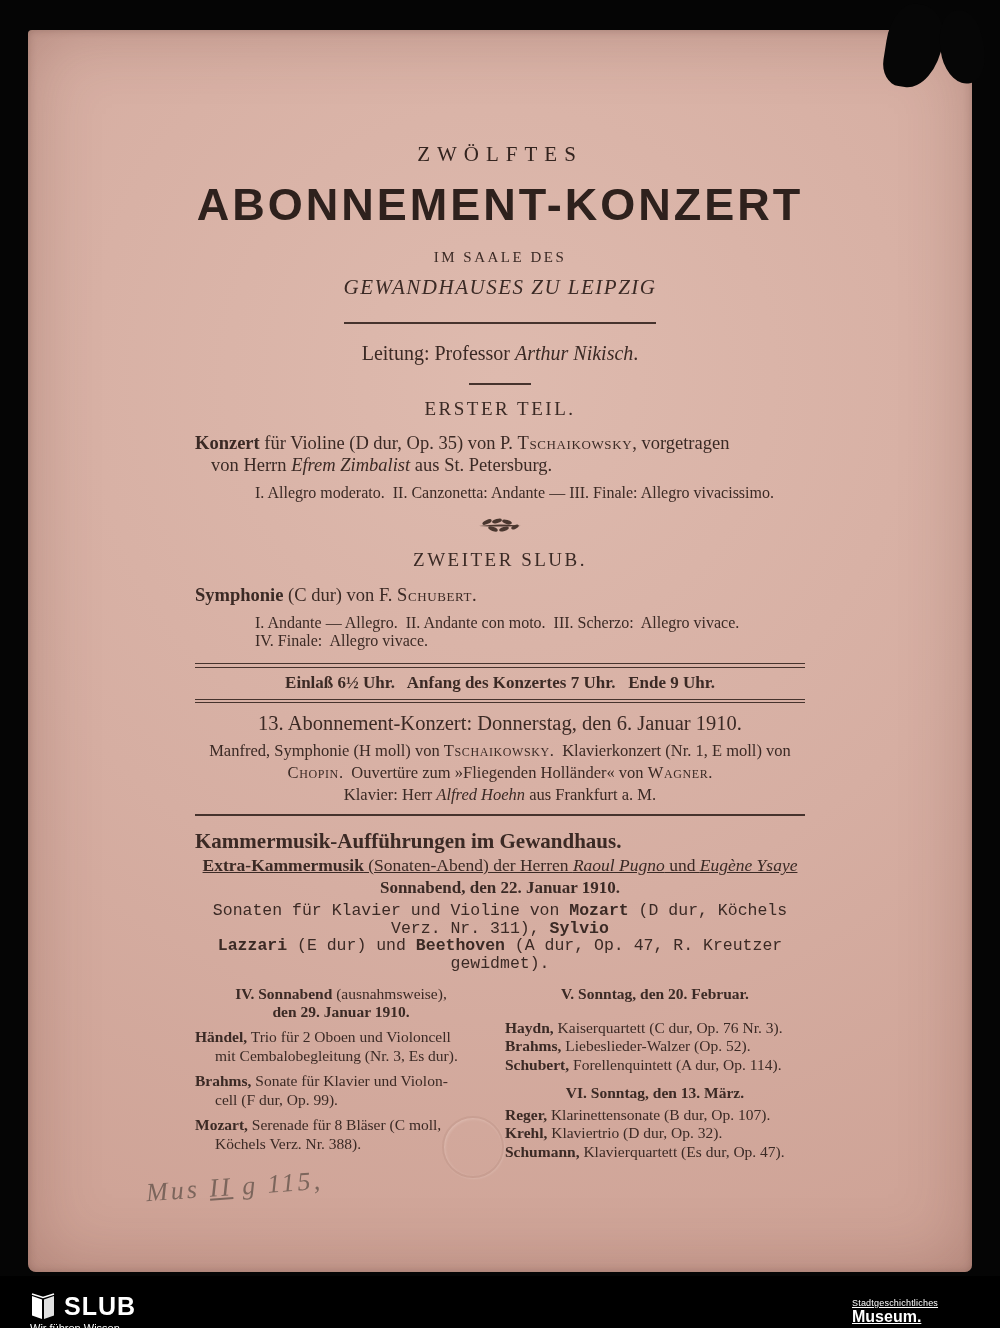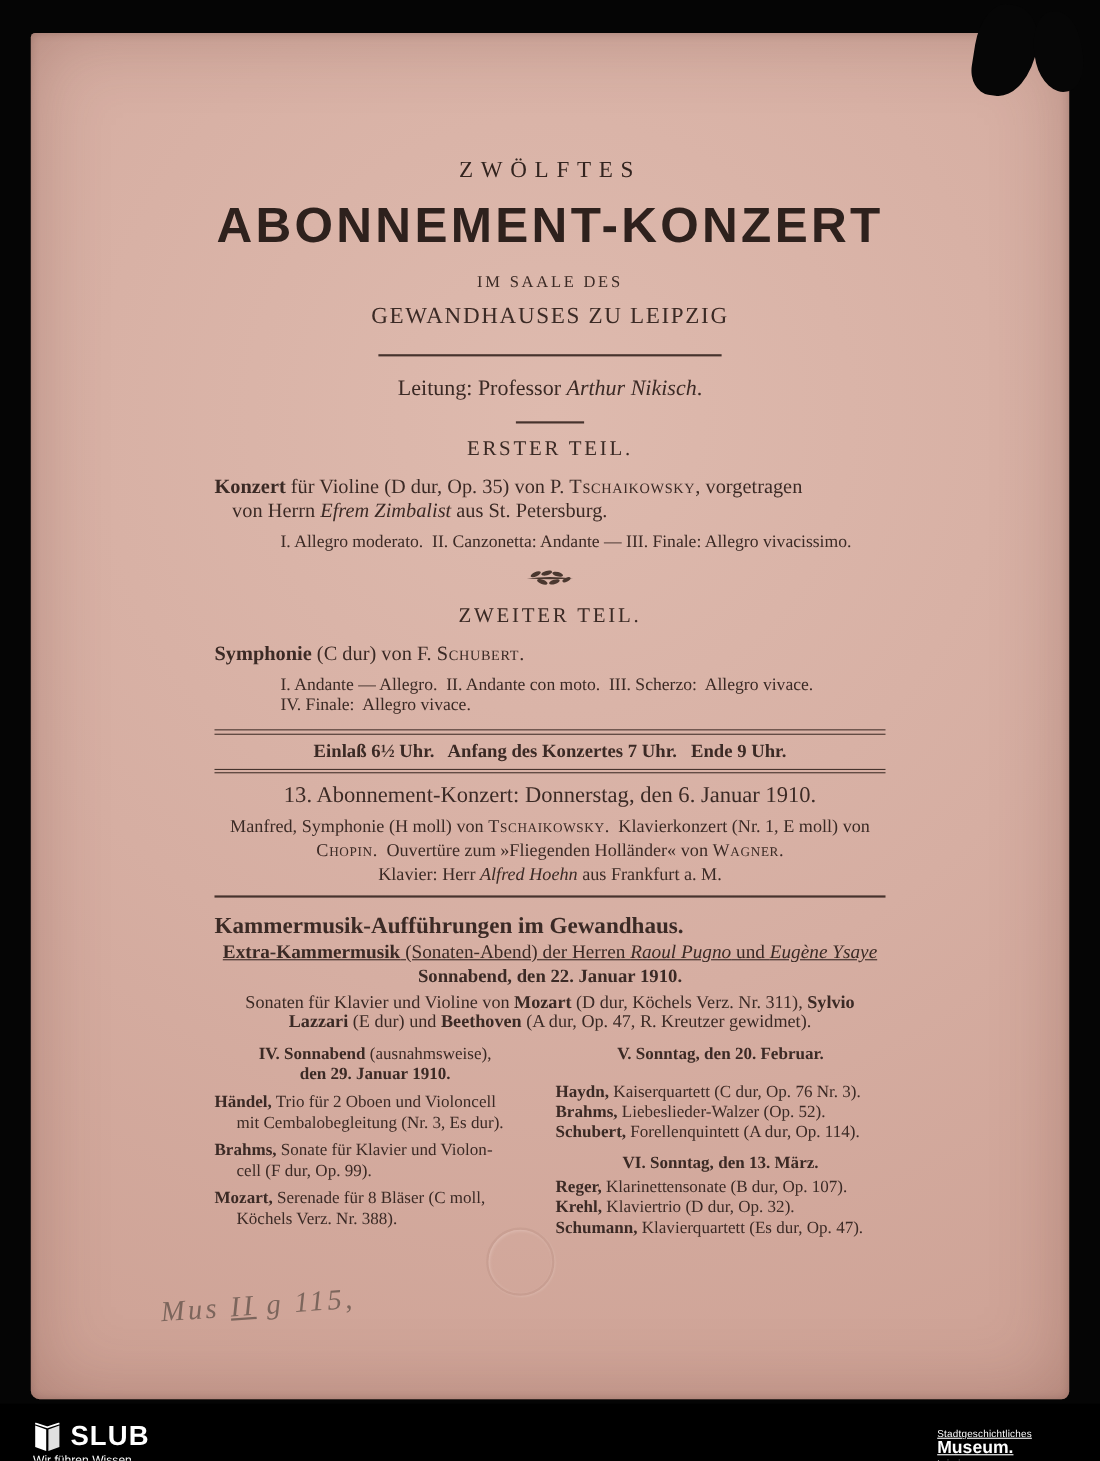--- a/index.html
+++ b/index.html
@@ -21,21 +21,21 @@
   .blob2 { position:absolute; top:-20px; right:-12px; width:44px; height:74px; background:#060606;
            border-radius:55% 45% 50% 50% / 60% 40% 55% 45%; transform:rotate(-14deg); }
 
   .content { width:610px; margin-left:167px; }
   .prewrap { white-space:pre-wrap; }
 
   .pretitle { margin-top:112px; text-align:center; font-size:21px; letter-spacing:7px; color:#33241f; }
   .main-title { margin-top:12px; text-align:center; font-family:"Liberation Sans","DejaVu Sans",sans-serif;
                 font-weight:bold; font-size:45px; letter-spacing:3px; color:#2e211d; }
   .venue1 { margin-top:18px; text-align:center; font-size:15px; letter-spacing:2.5px; }
-  .venue2 { margin-top:9px;  text-align:center; font-size:21px; letter-spacing:1.5px; }
+  .venue2 { margin-top:9px;  text-align:center; font-size:21px; letter-spacing:1.5px;font-style:italic; }
   .dateline { margin-top:12px; text-align:center; font-size:18px; letter-spacing:3px; }
 
   .rule-mid   { width:312px; height:2px; background:#46332d; margin:22px auto 0; }
   .rule-short { width:62px;  height:2px; background:#46332d; margin:18px auto 0; }
   .rule-wide  { width:610px; height:2px; background:#46332d; margin:10px auto 0; }
 
   .leitung { margin-top:18px; text-align:center; font-size:20px; }
 
   .part-heading { margin-top:13px; text-align:center; font-size:19px; letter-spacing:2.5px; }
 
@@ -48,21 +48,21 @@
   .dbl-box { margin-top:13px; }
   .dbl-line { height:4.5px; border-top:1.6px solid #46332d; border-bottom:1.6px solid #46332d; }
   .admission { text-align:center; font-weight:bold; font-size:17px; padding:5px 0 6px; }
 
   .next-title { margin-top:9px; text-align:center; font-size:20.5px; }
   .next-line  { margin-top:4px; text-align:center; font-size:16.5px; line-height:18px; }
 
   .chamber-heading { margin-top:13px; text-align:left; font-weight:bold; font-size:21px; }
   .extra-line { margin-top:1px; text-align:center; font-size:17.5px;text-decoration:underline; }
   .extra-date { margin-top:2px; text-align:center; font-weight:bold; font-size:17px; }
-  .sonaten    { margin-top:4px; text-align:center; font-size:16.5px; line-height:17.5px; }
+  .sonaten    { margin-top:4px; text-align:center; font-size:16.5px; line-height:17.5px;font-family:Liberation Mono, monospace; }
 
   .cols { display:flex; margin-top:13px; }
   .col-left  { width:292px; font-size:15.5px; line-height:17.5px; }
   .col-right { width:300px; margin-left:18px; font-size:15.5px; line-height:17.5px; }
   .col-head  { text-align:center; }
   .entry { margin-top:8px; }
   .cont2 { padding-left:20px; }
   .col-head2 { margin-top:11px; text-align:center; }
   .rline { margin-top:1px; }
 
@@ -131,21 +131,21 @@
             <ellipse cx="10" cy="5" rx="5" ry="2" transform="rotate(-25 10 5)"></ellipse>
             <ellipse cx="20" cy="4" rx="5" ry="2" transform="rotate(-15 20 4)"></ellipse>
             <ellipse cx="30" cy="5" rx="5" ry="2" transform="rotate(15 30 5)"></ellipse>
             <ellipse cx="16" cy="12" rx="5" ry="2" transform="rotate(20 16 12)"></ellipse>
             <ellipse cx="27" cy="12" rx="5" ry="2" transform="rotate(-18 27 12)"></ellipse>
             <ellipse cx="38" cy="10" rx="4" ry="1.8" transform="rotate(-25 38 10)"></ellipse>
           </g>
         </svg>
       </div>
 
-      <div class="part-heading" style="margin-top:16px;">ZWEITER TEIL.</div>
+      <div class="part-heading" style="margin-top:16px;">ZWEITER SLUB.</div>
       <div class="prog-line"><span class="seg-b">Symphonie</span><span> (C dur) von F. </span><span class="seg-sc">Schubert</span><span>.</span></div>
       <div class="movements prewrap">I. Andante — Allegro.  II. Andante con moto.  III. Scherzo:  Allegro vivace.</div>
       <div class="movements prewrap" style="margin-top:0;">IV. Finale:  Allegro vivace.</div>
 
       <div class="dbl-box">
         <div class="dbl-line"></div>
         <div class="admission prewrap">Einlaß 6½ Uhr.   Anfang des Konzertes 7 Uhr.   Ende 9 Uhr.</div>
         <div class="dbl-line"></div>
       </div>
 

